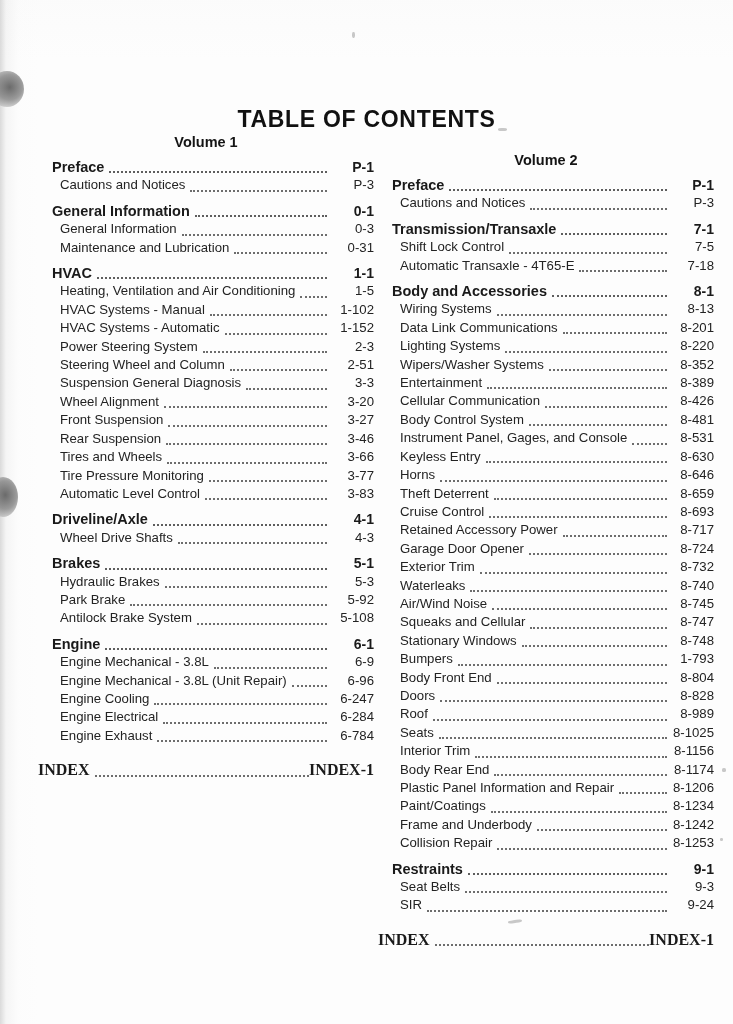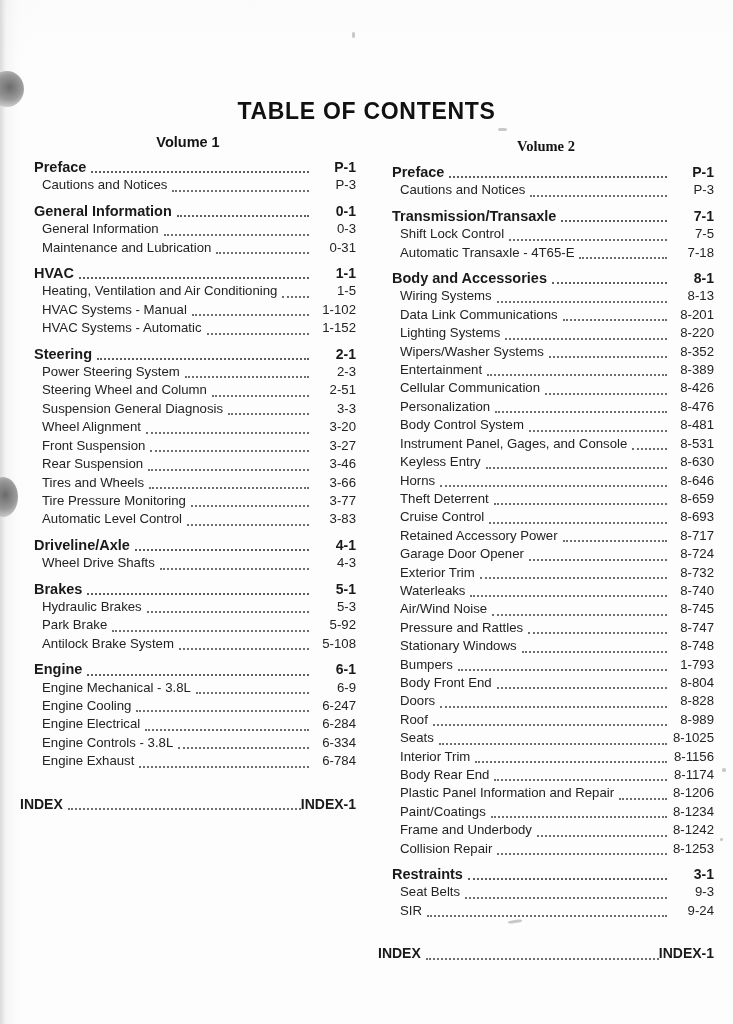--- a/index.html
+++ b/index.html
@@ -46,48 +46,48 @@
 
   .speck {
     position: absolute;
     background: rgba(120,120,120,0.40);
     border-radius: 40%;
   }
 
   
   #page-title {
     position: absolute;
-    top: 83px;
+    top: 91px;
     left: 0;
     width: 733px;
     text-align: center;
     font-size: 23px;
     font-weight: bold;
     letter-spacing: 0.7px;
     color: #111;
   }
 
   
   .toc-column {
     position: absolute;
     top: 134px;
   }
-  #toc-column-volume-1 { left: 20px;  width: 336px; }
+  #toc-column-volume-1 { left: 38px;  width: 336px; }
   #toc-column-volume-2 { left: 378px; width: 336px; }
 
   .volume-heading {
     text-align: center;
     font-size: 14.5px;
     font-weight: bold;
     color: #141414;
     margin: 0;
   }
   #toc-column-volume-1 .volume-heading { margin-bottom: 8px; }
   
-  #toc-column-volume-2 .volume-heading { margin-top: 4px; margin-bottom: 8px; font-family: Liberation Serif, serif; }
+  #toc-column-volume-2 .volume-heading { margin-top: 18px; margin-bottom: 8px; }
 
   .toc-list { margin: 0; padding: 0; list-style: none; }
 
   .toc-entry {
     display: flex;
     align-items: flex-end;
     line-height: 18.4px;
     white-space: nowrap;
   }
   .entry-label  { flex: 0 0 auto; }
@@ -118,24 +118,25 @@
   .toc-entry.level-sub {
     font-size: 13.2px;
     font-weight: normal;
     padding-left: 22px;
     color: #232323;
   }
   .toc-entry.level-sub .entry-page { min-width: 44px; }
 
   
   .toc-entry.level-index {
-    font-size: 14px;
+    font-size: 16px;
     font-weight: bold;
-    margin-top: 24px;
+    margin-top: 16px;
     padding-left: 0px;
+    font-family: Liberation Serif, serif;
   }
   .toc-entry.level-index .entry-page { min-width: 0; }
   .toc-entry.level-index .entry-leader { margin-right: 0; }
 </style>
 </head>
 <body>
 
 <div id="scan-page"></div>
 
 <div class="binder-hole" id="binder-hole-top"></div>
@@ -190,25 +191,20 @@
       <li class="toc-entry level-sub">
         <span class="entry-label">HVAC Systems - Manual</span>
         <span class="entry-leader"></span>
         <span class="entry-page">1-102</span>
       </li>
       <li class="toc-entry level-sub">
         <span class="entry-label">HVAC Systems - Automatic</span>
         <span class="entry-leader"></span>
         <span class="entry-page">1-152</span>
       </li>
-      <li class="toc-entry level-section">
-        <span class="entry-label">Steering</span>
-        <span class="entry-leader"></span>
-        <span class="entry-page">2-1</span>
-      </li>
       <li class="toc-entry level-sub">
         <span class="entry-label">Power Steering System</span>
         <span class="entry-leader"></span>
         <span class="entry-page">2-3</span>
       </li>
       <li class="toc-entry level-sub">
         <span class="entry-label">Steering Wheel and Column</span>
         <span class="entry-leader"></span>
         <span class="entry-page">2-51</span>
       </li>
@@ -281,33 +277,33 @@
         <span class="entry-label">Engine</span>
         <span class="entry-leader"></span>
         <span class="entry-page">6-1</span>
       </li>
       <li class="toc-entry level-sub">
         <span class="entry-label">Engine Mechanical - 3.8L</span>
         <span class="entry-leader"></span>
         <span class="entry-page">6-9</span>
       </li>
       <li class="toc-entry level-sub">
+        <span class="entry-label">Engine Mechanical - 3.8L (Unit Repair)</span>
+        <span class="entry-leader"></span>
+        <span class="entry-page">6-96</span>
+      </li>
+      <li class="toc-entry level-sub">
         <span class="entry-label">Engine Cooling</span>
         <span class="entry-leader"></span>
         <span class="entry-page">6-247</span>
       </li>
       <li class="toc-entry level-sub">
         <span class="entry-label">Engine Electrical</span>
         <span class="entry-leader"></span>
         <span class="entry-page">6-284</span>
-      </li>
-      <li class="toc-entry level-sub">
-        <span class="entry-label">Engine Controls - 3.8L</span>
-        <span class="entry-leader"></span>
-        <span class="entry-page">6-334</span>
       </li>
       <li class="toc-entry level-sub">
         <span class="entry-label">Engine Exhaust</span>
         <span class="entry-leader"></span>
         <span class="entry-page">6-784</span>
       </li>
       <li class="toc-entry level-index">
         <span class="entry-label">INDEX</span>
         <span class="entry-leader"></span>
         <span class="entry-page">INDEX-1</span>
@@ -372,25 +368,20 @@
         <span class="entry-label">Entertainment</span>
         <span class="entry-leader"></span>
         <span class="entry-page">8-389</span>
       </li>
       <li class="toc-entry level-sub">
         <span class="entry-label">Cellular Communication</span>
         <span class="entry-leader"></span>
         <span class="entry-page">8-426</span>
       </li>
       <li class="toc-entry level-sub">
-        <span class="entry-label">Personalization</span>
-        <span class="entry-leader"></span>
-        <span class="entry-page">8-476</span>
-      </li>
-      <li class="toc-entry level-sub">
         <span class="entry-label">Body Control System</span>
         <span class="entry-leader"></span>
         <span class="entry-page">8-481</span>
       </li>
       <li class="toc-entry level-sub">
         <span class="entry-label">Instrument Panel, Gages, and Console</span>
         <span class="entry-leader"></span>
         <span class="entry-page">8-531</span>
       </li>
       <li class="toc-entry level-sub">
@@ -432,21 +423,21 @@
         <span class="entry-label">Waterleaks</span>
         <span class="entry-leader"></span>
         <span class="entry-page">8-740</span>
       </li>
       <li class="toc-entry level-sub">
         <span class="entry-label">Air/Wind Noise</span>
         <span class="entry-leader"></span>
         <span class="entry-page">8-745</span>
       </li>
       <li class="toc-entry level-sub">
-        <span class="entry-label">Pressure and Rattles</span>
+        <span class="entry-label">Squeaks and Cellular</span>
         <span class="entry-leader"></span>
         <span class="entry-page">8-747</span>
       </li>
       <li class="toc-entry level-sub">
         <span class="entry-label">Stationary Windows</span>
         <span class="entry-leader"></span>
         <span class="entry-page">8-748</span>
       </li>
       <li class="toc-entry level-sub">
         <span class="entry-label">Bumpers</span>
@@ -499,21 +490,21 @@
         <span class="entry-page">8-1242</span>
       </li>
       <li class="toc-entry level-sub">
         <span class="entry-label">Collision Repair</span>
         <span class="entry-leader"></span>
         <span class="entry-page">8-1253</span>
       </li>
       <li class="toc-entry level-section">
         <span class="entry-label">Restraints</span>
         <span class="entry-leader"></span>
-        <span class="entry-page">3-1</span>
+        <span class="entry-page">9-1</span>
       </li>
       <li class="toc-entry level-sub">
         <span class="entry-label">Seat Belts</span>
         <span class="entry-leader"></span>
         <span class="entry-page">9-3</span>
       </li>
       <li class="toc-entry level-sub">
         <span class="entry-label">SIR</span>
         <span class="entry-leader"></span>
         <span class="entry-page">9-24</span>

